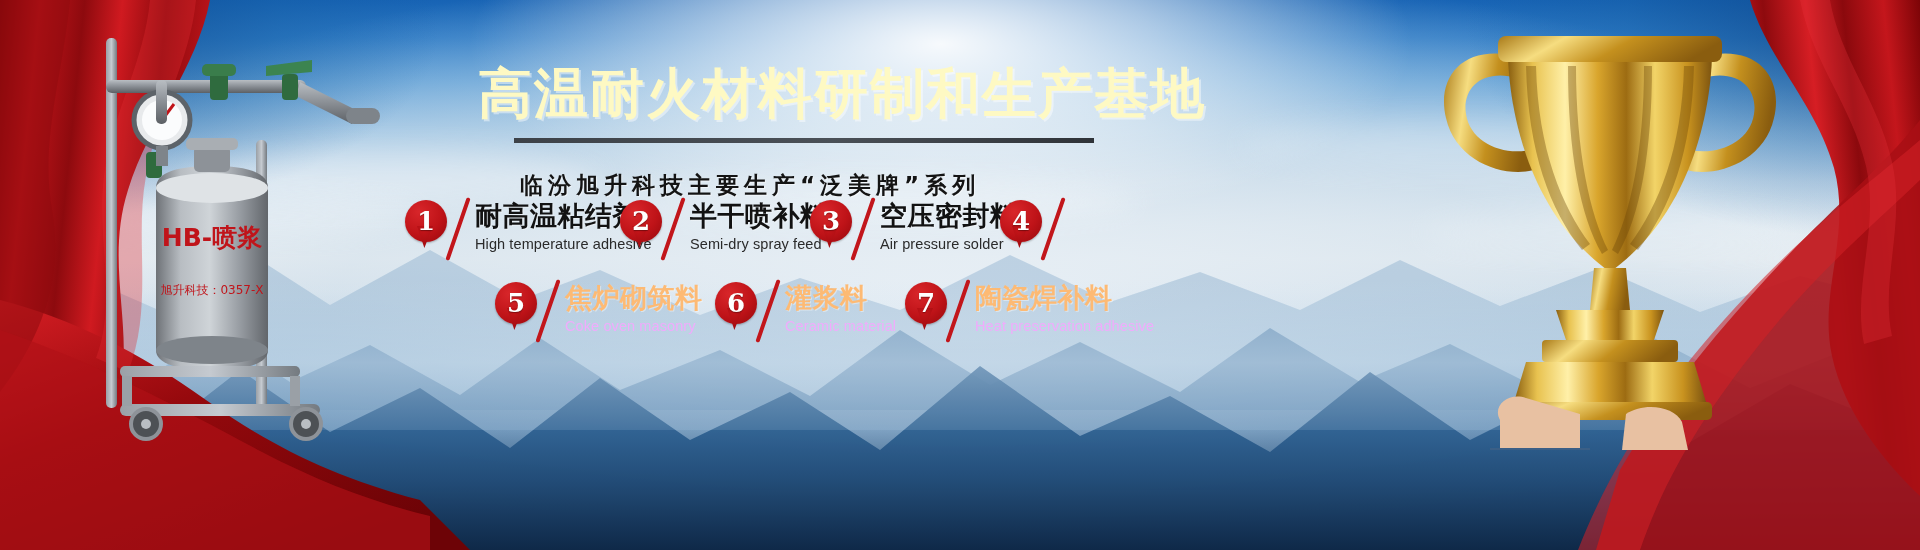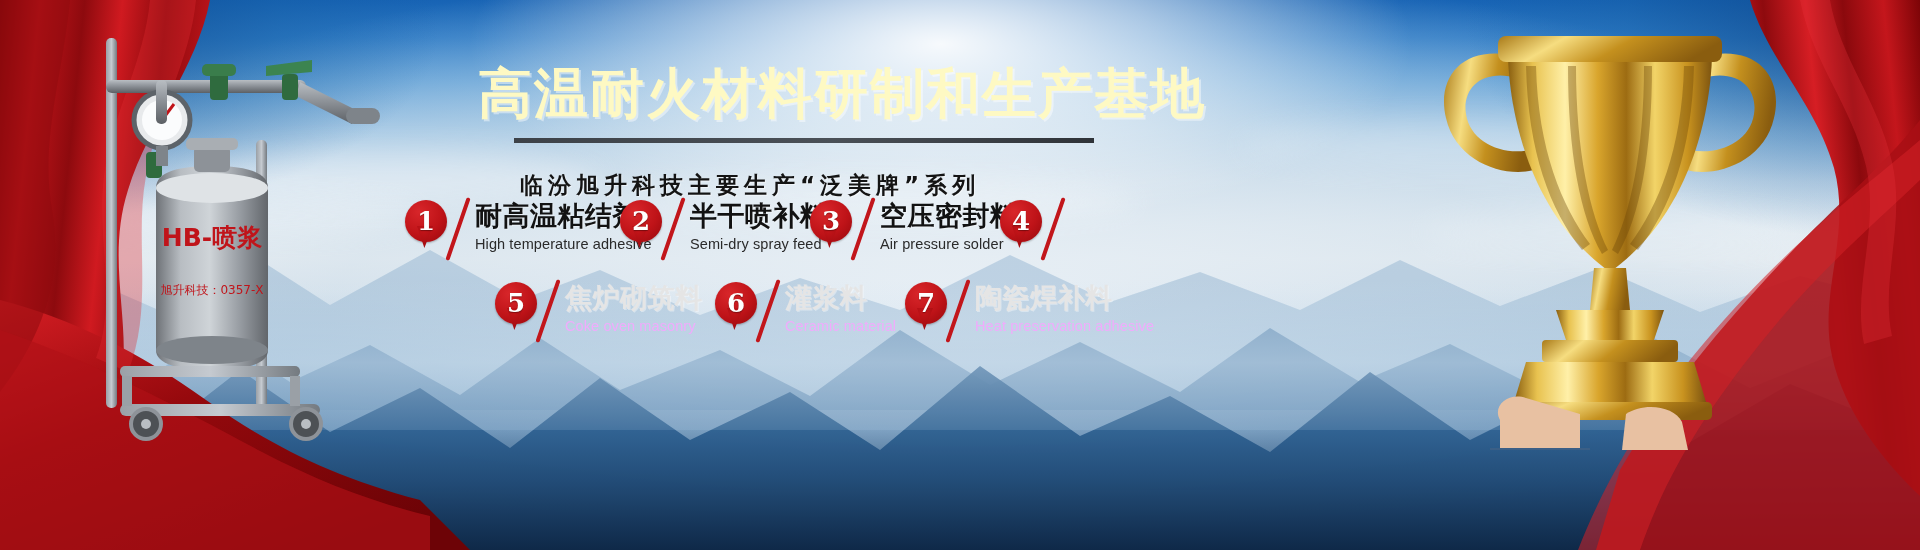--- a/index.html
+++ b/index.html
@@ -138,21 +138,21 @@
     font-family:"DejaVu Sans","Liberation Sans",sans-serif;
     font-weight:bold;font-size:27px;line-height:31px;color:#121212;
     white-space:nowrap;letter-spacing:.5px;
     text-shadow:1px 1px 0 rgba(255,255,255,.4);
   }
   .en{
     font-family:"Liberation Sans","DejaVu Sans",sans-serif;
     font-size:14.5px;line-height:20px;color:#2a2a2a;margin-top:3px;
     white-space:nowrap;letter-spacing:.1px;
   }
-  .item.row2 .cn{color:#e5e5e5;}
+  .item.row2 .cn{color:#fdba74;}
   .item.row2 .en{color:#f0abfc;}
 
   svg{display:block;}
 </style>
 </head>
 <body>
 
 <div id="banner">
 
   <div class="sky"></div>

